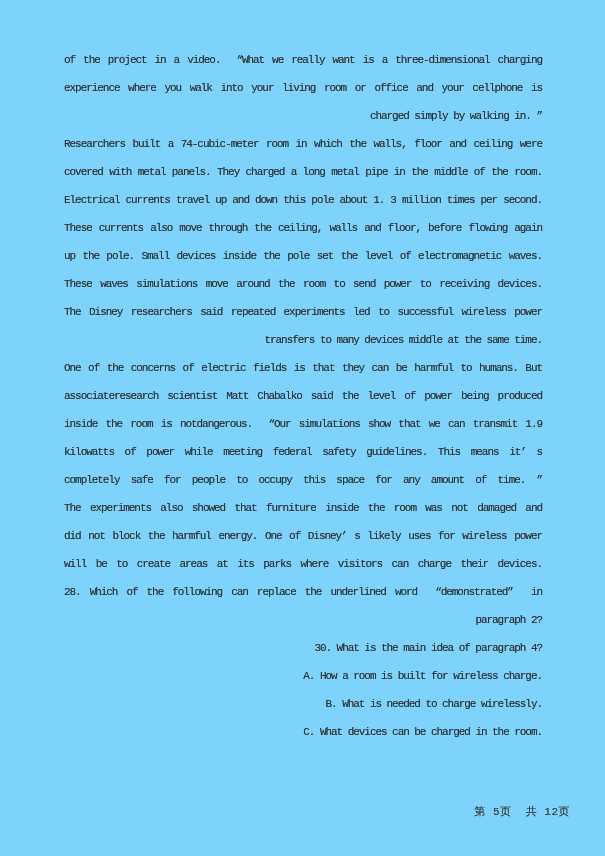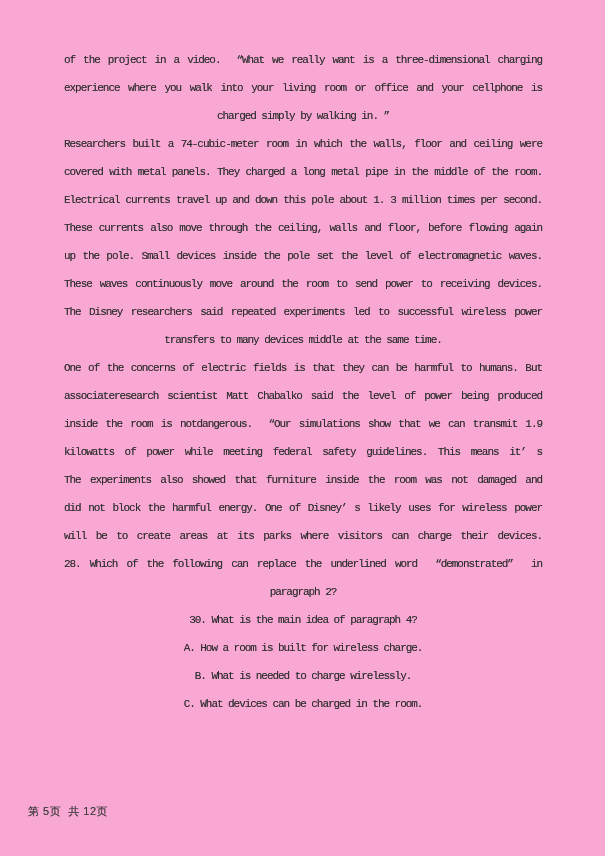--- a/index.html
+++ b/index.html
@@ -4,80 +4,80 @@
 <style>
   html, body {
     margin: 0;
     padding: 0;
     background: #ffffff;
   }
   .page {
     position: relative;
     width: 605px;
     height: 856px;
-    background: #f9a8d4;
+    background: #7dd3fc;
     overflow: hidden;
     font-family: "Liberation Mono", "DejaVu Sans Mono", monospace;
   }
   .content {
     position: absolute;
     left: 64px;
     top: 46px;
     width: 478px;
   }
   .line {
     height: 28px;
     line-height: 28px;
     font-size: 11px;
     letter-spacing: -1.05px;
     white-space: pre;
     color: #2f2f2f;
     text-shadow: 0 0 0.6px rgba(45,45,45,0.55);
-    text-align: center;
+    text-align: right;
     overflow: visible;
   }
   .line.j {
     white-space: normal;
     text-align: justify;
     text-align-last: justify;
   }
   .footer {
     position: absolute;
     left: 0;
     top: 804px;
     width: 570px;
-    text-align: left;
+    text-align: right;
     font-size: 11px;
     letter-spacing: 0.5px;
     color: #3a3a3a;
-    font-family: Liberation Sans, sans-serif;
+    font-family: Liberation Mono, monospace;
     text-shadow: 0 0 0.5px rgba(45,45,45,0.5);
-    margin-left: 28px;
   }
 </style>
 </head>
 <body>
 
 <div class="page">
   <div class="content" id="lines-container">
       <div class="line j">of the project in a video.&nbsp; “What we really want is a three-dimensional charging</div>
       <div class="line j">experience where you walk into your living room or office and your cellphone is</div>
       <div class="line">charged simply by walking in. ”</div>
       <div class="line j">Researchers built a 74-cubic-meter room in which the walls, floor and ceiling were</div>
       <div class="line j">covered with metal panels. They charged a long metal pipe in the middle of the room.</div>
       <div class="line j">Electrical currents travel up and down this pole about 1. 3 million times per second.</div>
       <div class="line j">These currents also move through the ceiling, walls and floor, before flowing again</div>
       <div class="line j">up the pole. Small devices inside the pole set the level of electromagnetic waves.</div>
-      <div class="line j">These waves continuously move around the room to send power to receiving devices.</div>
+      <div class="line j">These waves simulations move around the room to send power to receiving devices.</div>
       <div class="line j">The Disney researchers said repeated experiments led to successful wireless power</div>
       <div class="line">transfers to many devices middle at the same time.</div>
       <div class="line j">One of the concerns of electric fields is that they can be harmful to humans. But</div>
       <div class="line j">associateresearch scientist Matt Chabalko said the level of power being produced</div>
       <div class="line j">inside the room is notdangerous.&nbsp; “Our simulations show that we can transmit 1.9</div>
       <div class="line j">kilowatts of power while meeting federal safety guidelines. This means it’ s</div>
+      <div class="line j">completely safe for people to occupy this space for any amount of time. ”</div>
       <div class="line j">The experiments also showed that furniture inside the room was not damaged and</div>
       <div class="line j">did not block the harmful energy. One of Disney’ s likely uses for wireless power</div>
       <div class="line j">will be to create areas at its parks where visitors can charge their devices.</div>
       <div class="line j">28. Which of the following can replace the underlined word &nbsp;“demonstrated”&nbsp; in</div>
       <div class="line">paragraph 2?</div>
       <div class="line">30. What is the main idea of paragraph 4?</div>
       <div class="line">A. How a room is built for wireless charge.</div>
       <div class="line">B. What is needed to charge wirelessly.</div>
       <div class="line">C. What devices can be charged in the room.</div>
     </div>

